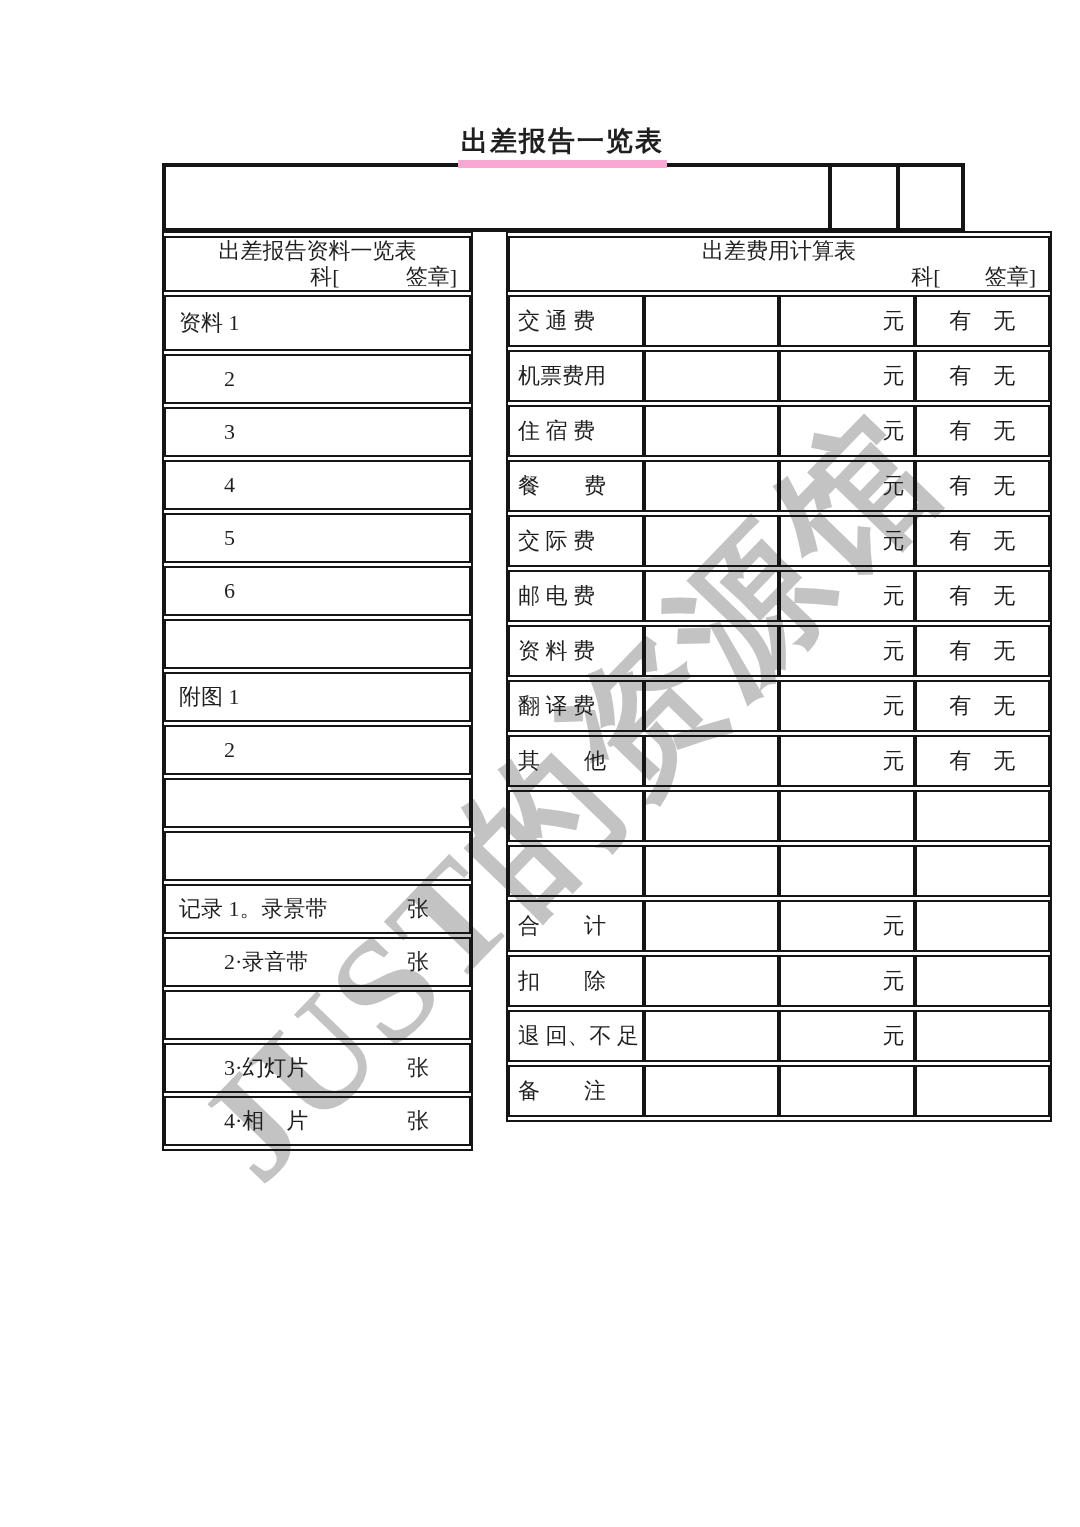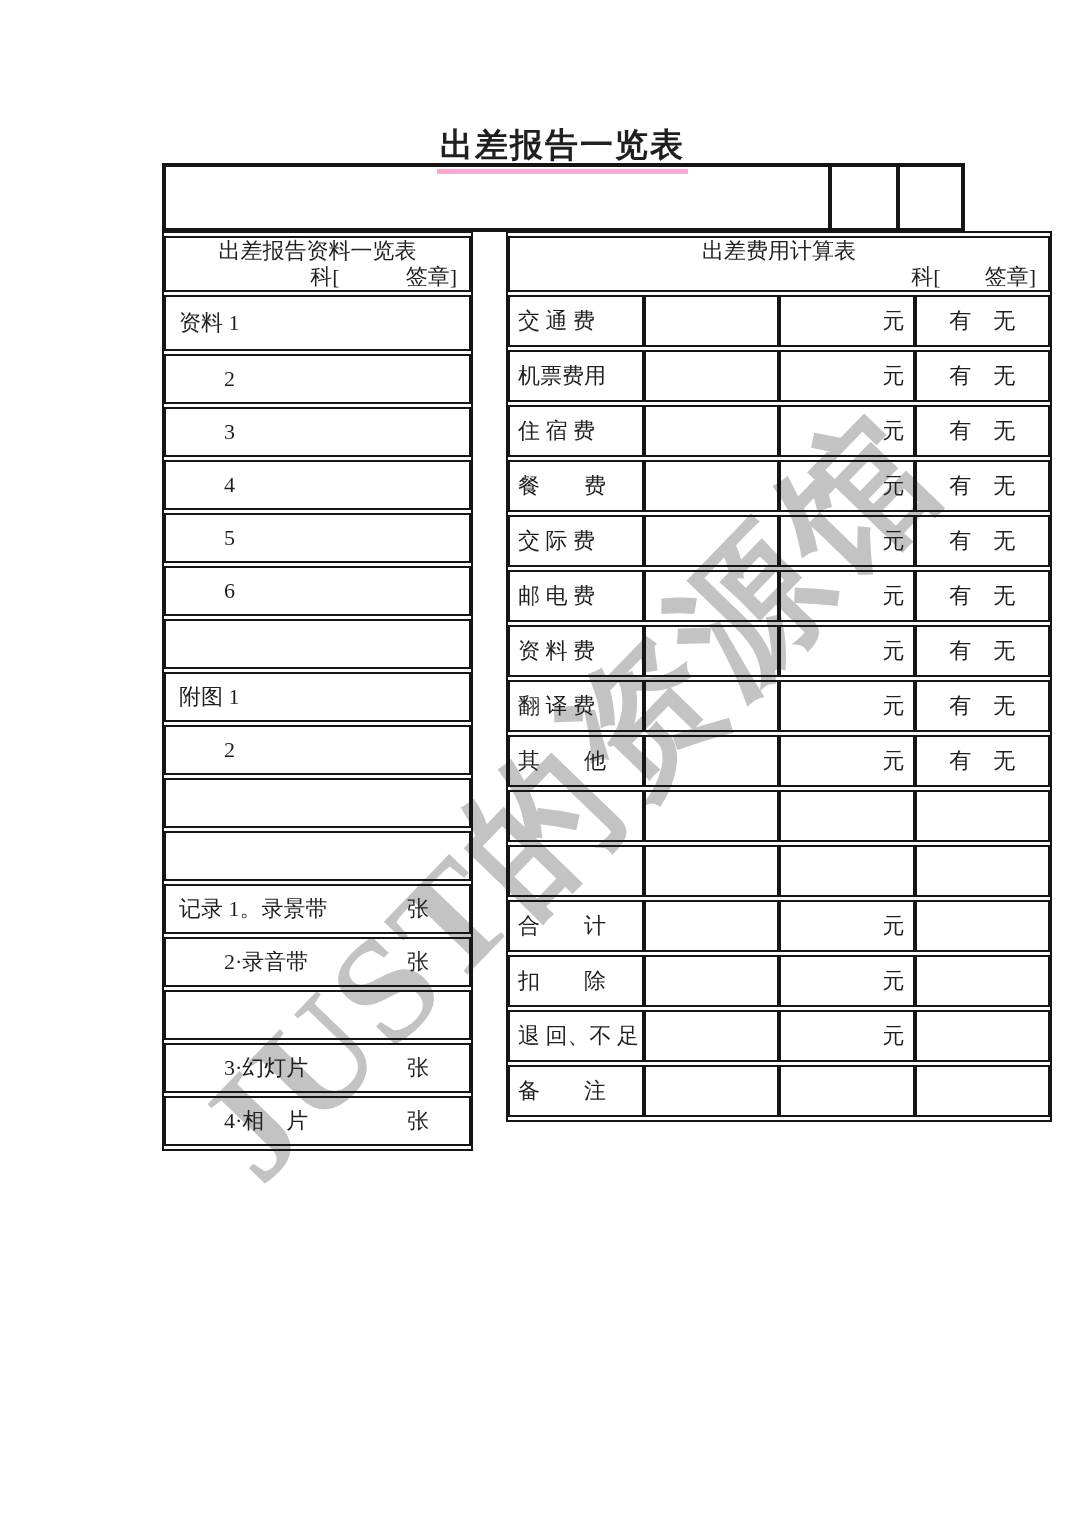--- a/index.html
+++ b/index.html
@@ -21,22 +21,22 @@
   }
 
   
   .title-wrap{
     position:absolute;left:162px;top:123px;width:801px;
     text-align:center;z-index:2;
   }
   .title-text{
     display:inline-block;
     font-family:Liberation Serif, serif;
-    font-size:33px;font-weight:bold;letter-spacing:2px;
-    border-bottom:5px solid #f9a8d4;padding:0 3px 1px 3px;
+    font-size:27px;font-weight:bold;letter-spacing:2px;
+    border-bottom:8px solid #f9a8d4;padding:0 3px 1px 3px;
   }
 
   
   table{border-collapse:separate;table-layout:fixed;z-index:1;position:absolute;}
   td{border:2px solid #151515;font-size:22px;background:transparent;overflow:hidden;}
 
   
   .topbox{left:162px;top:163px;width:801px;border:2px solid #151515;border-spacing:0;}
   .topbox td{height:59px;}
   .tb-main{width:660px;}

